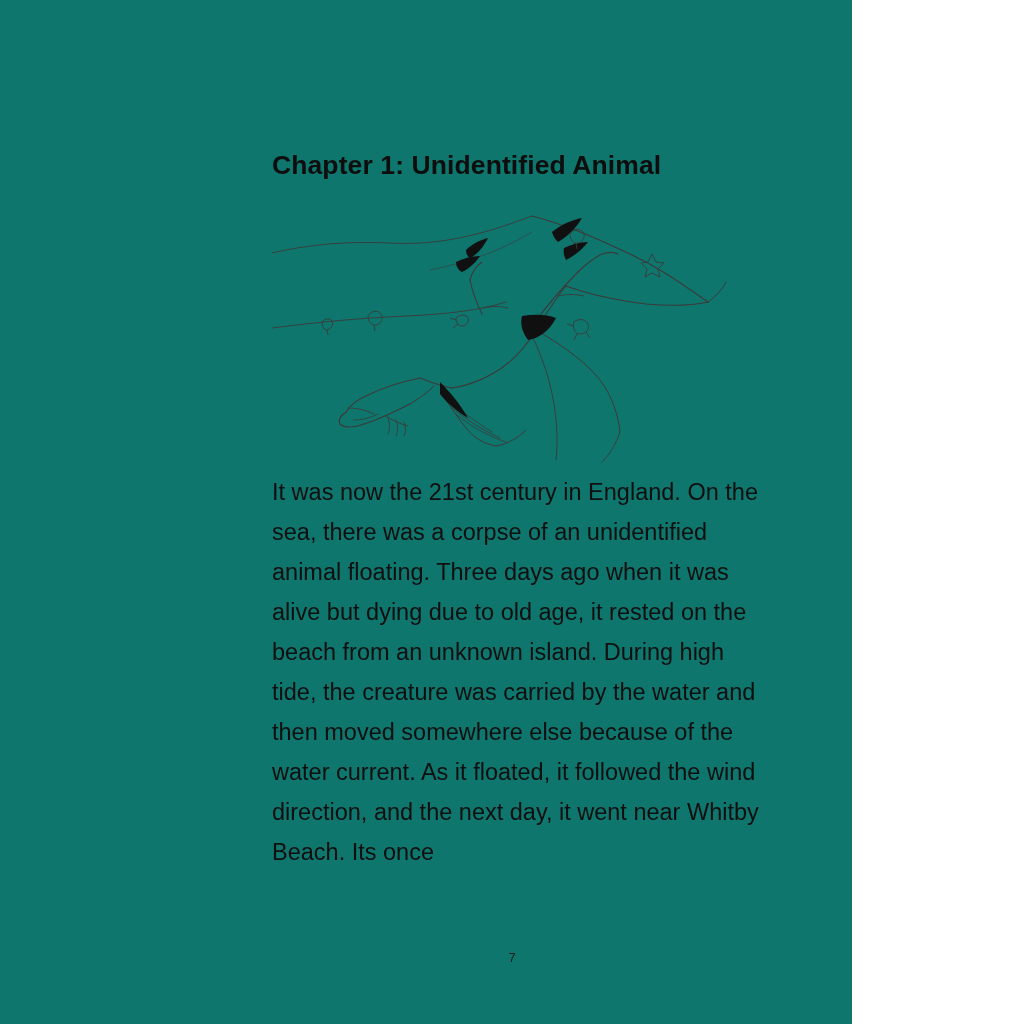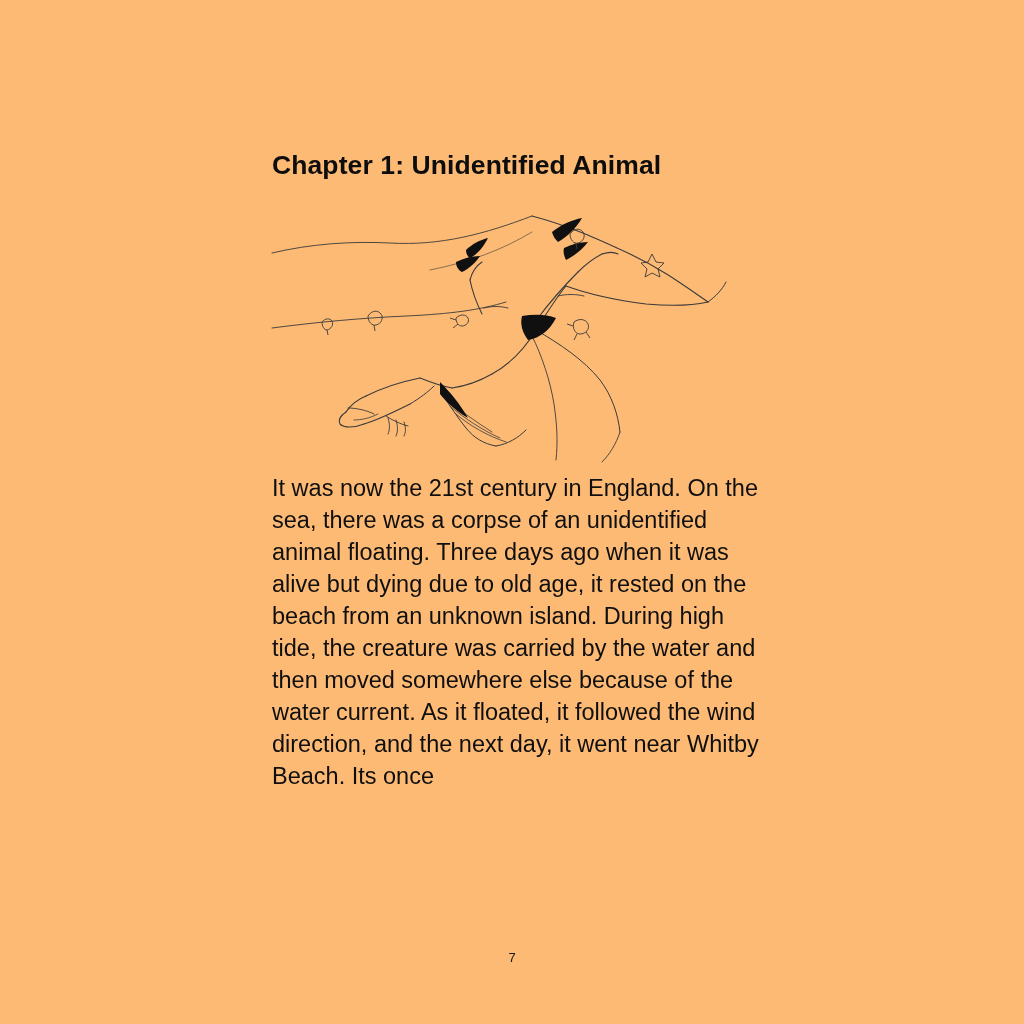--- a/index.html
+++ b/index.html
@@ -12,23 +12,23 @@
     height: 1024px;
     font-family: "Liberation Sans", sans-serif;
     color: #111111;
     position: relative;
     overflow: hidden;
   }
   .page {
     position: absolute;
     left: 0;
     top: 0;
-    width: 1024px;
+    width: 852px;
     height: 1024px;
-    background: #fdba74;
+    background: #0f766e;
   }
   .content {
     position: absolute;
     left: 272px;
     top: 150px;
     width: 490px;
   }
   .chapter-title {
     font-size: 26.5px;
     font-weight: bold;
@@ -43,21 +43,21 @@
     width: 470px;
     height: 262px;
     margin-top: 28px;
     margin-left: -2px;
   }
   .figure svg {
     display: block;
   }
   .body-text {
     font-size: 23.5px;
-    line-height: 32px;
+    line-height: 40px;
     color: #0f0f0f;
     margin: 0;
     width: 487px;
     white-space: pre-wrap;
   }
   .page-number {
     position: absolute;
     left: 0;
     top: 950px;
     width: 1024px;

